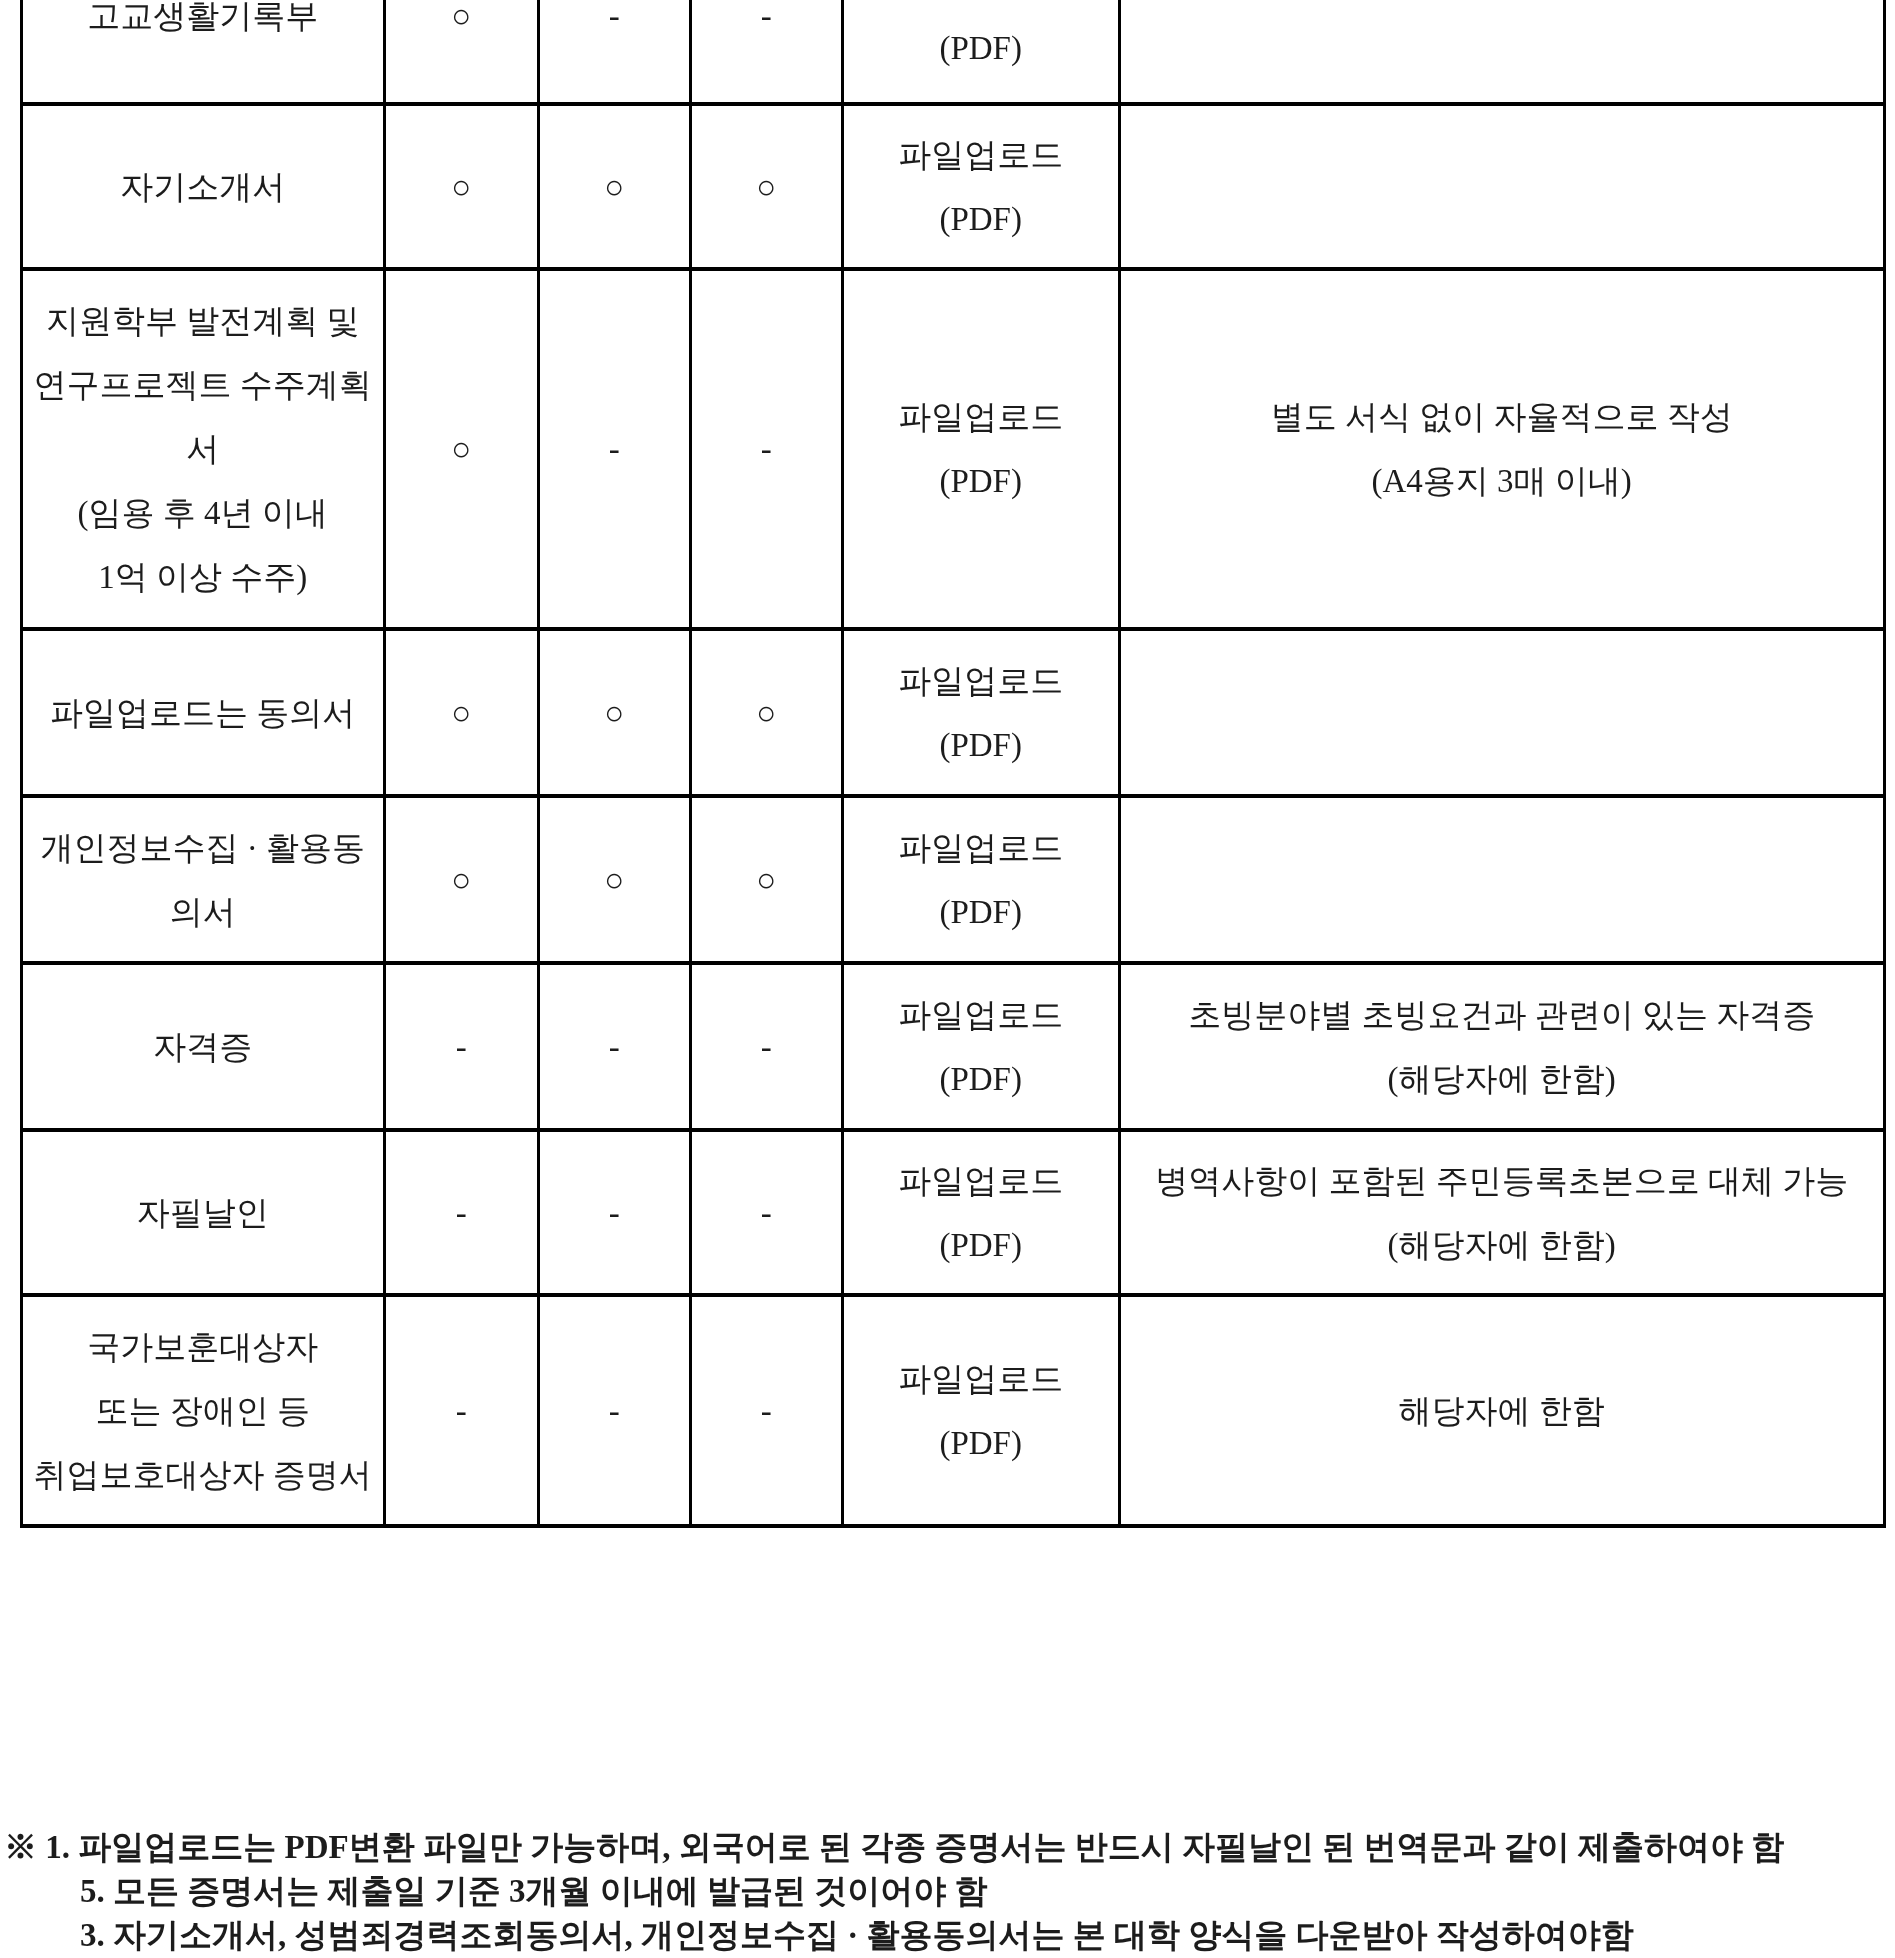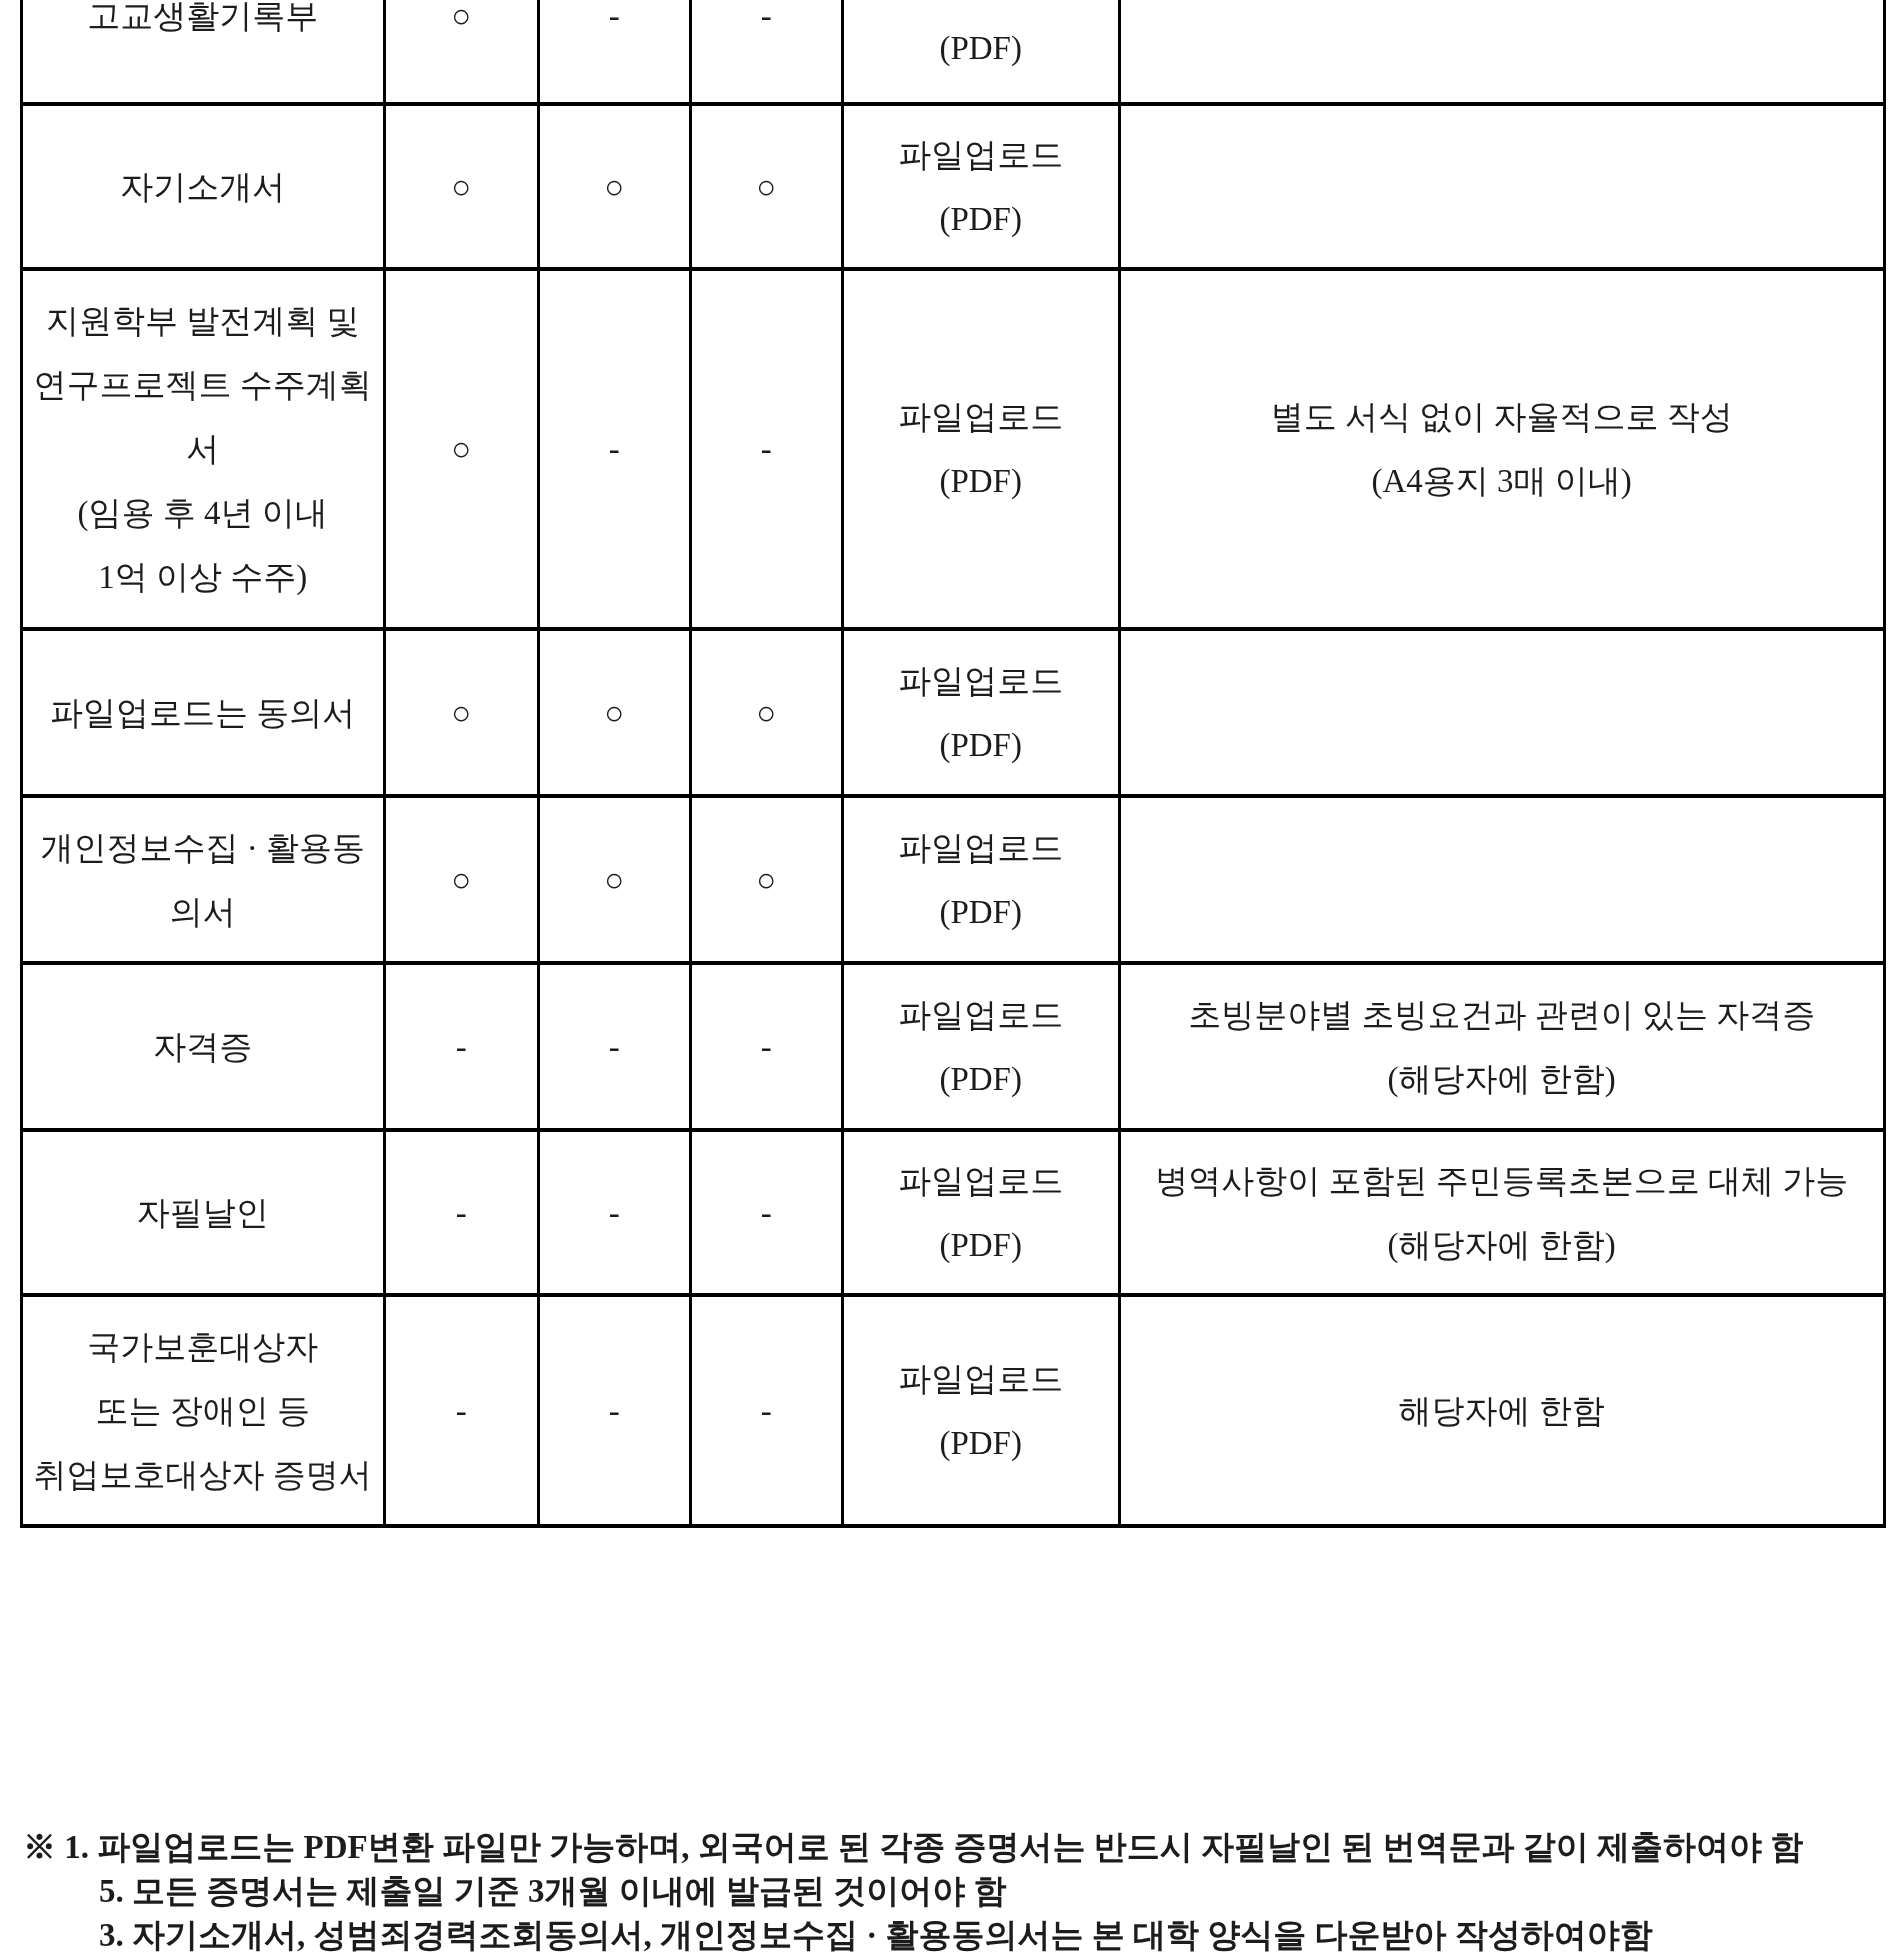--- a/index.html
+++ b/index.html
@@ -52,21 +52,21 @@
   tr.r3 { height: 360px; text-decoration: underline; }
   tr.r4 { height: 167px; }
   tr.r5 { height: 167px; margin-left: 39px; }
   tr.r6 { height: 167px; }
   tr.r7 { height: 165px; }
   tr.r8 { height: 231px; }
   tr.r9 { height: 296px; }
   .footnotes {
     position: absolute;
     top: 1825px;
-    left: 23px;
+    left: 4px;
     right: 2px;
     font-weight: bold;
     font-size: 33px;
     line-height: 44px;
     white-space: nowrap;
     color: var(--color-text);
   }
   .fn-indent { padding-left: 76px; }
 </style>
 </head>

